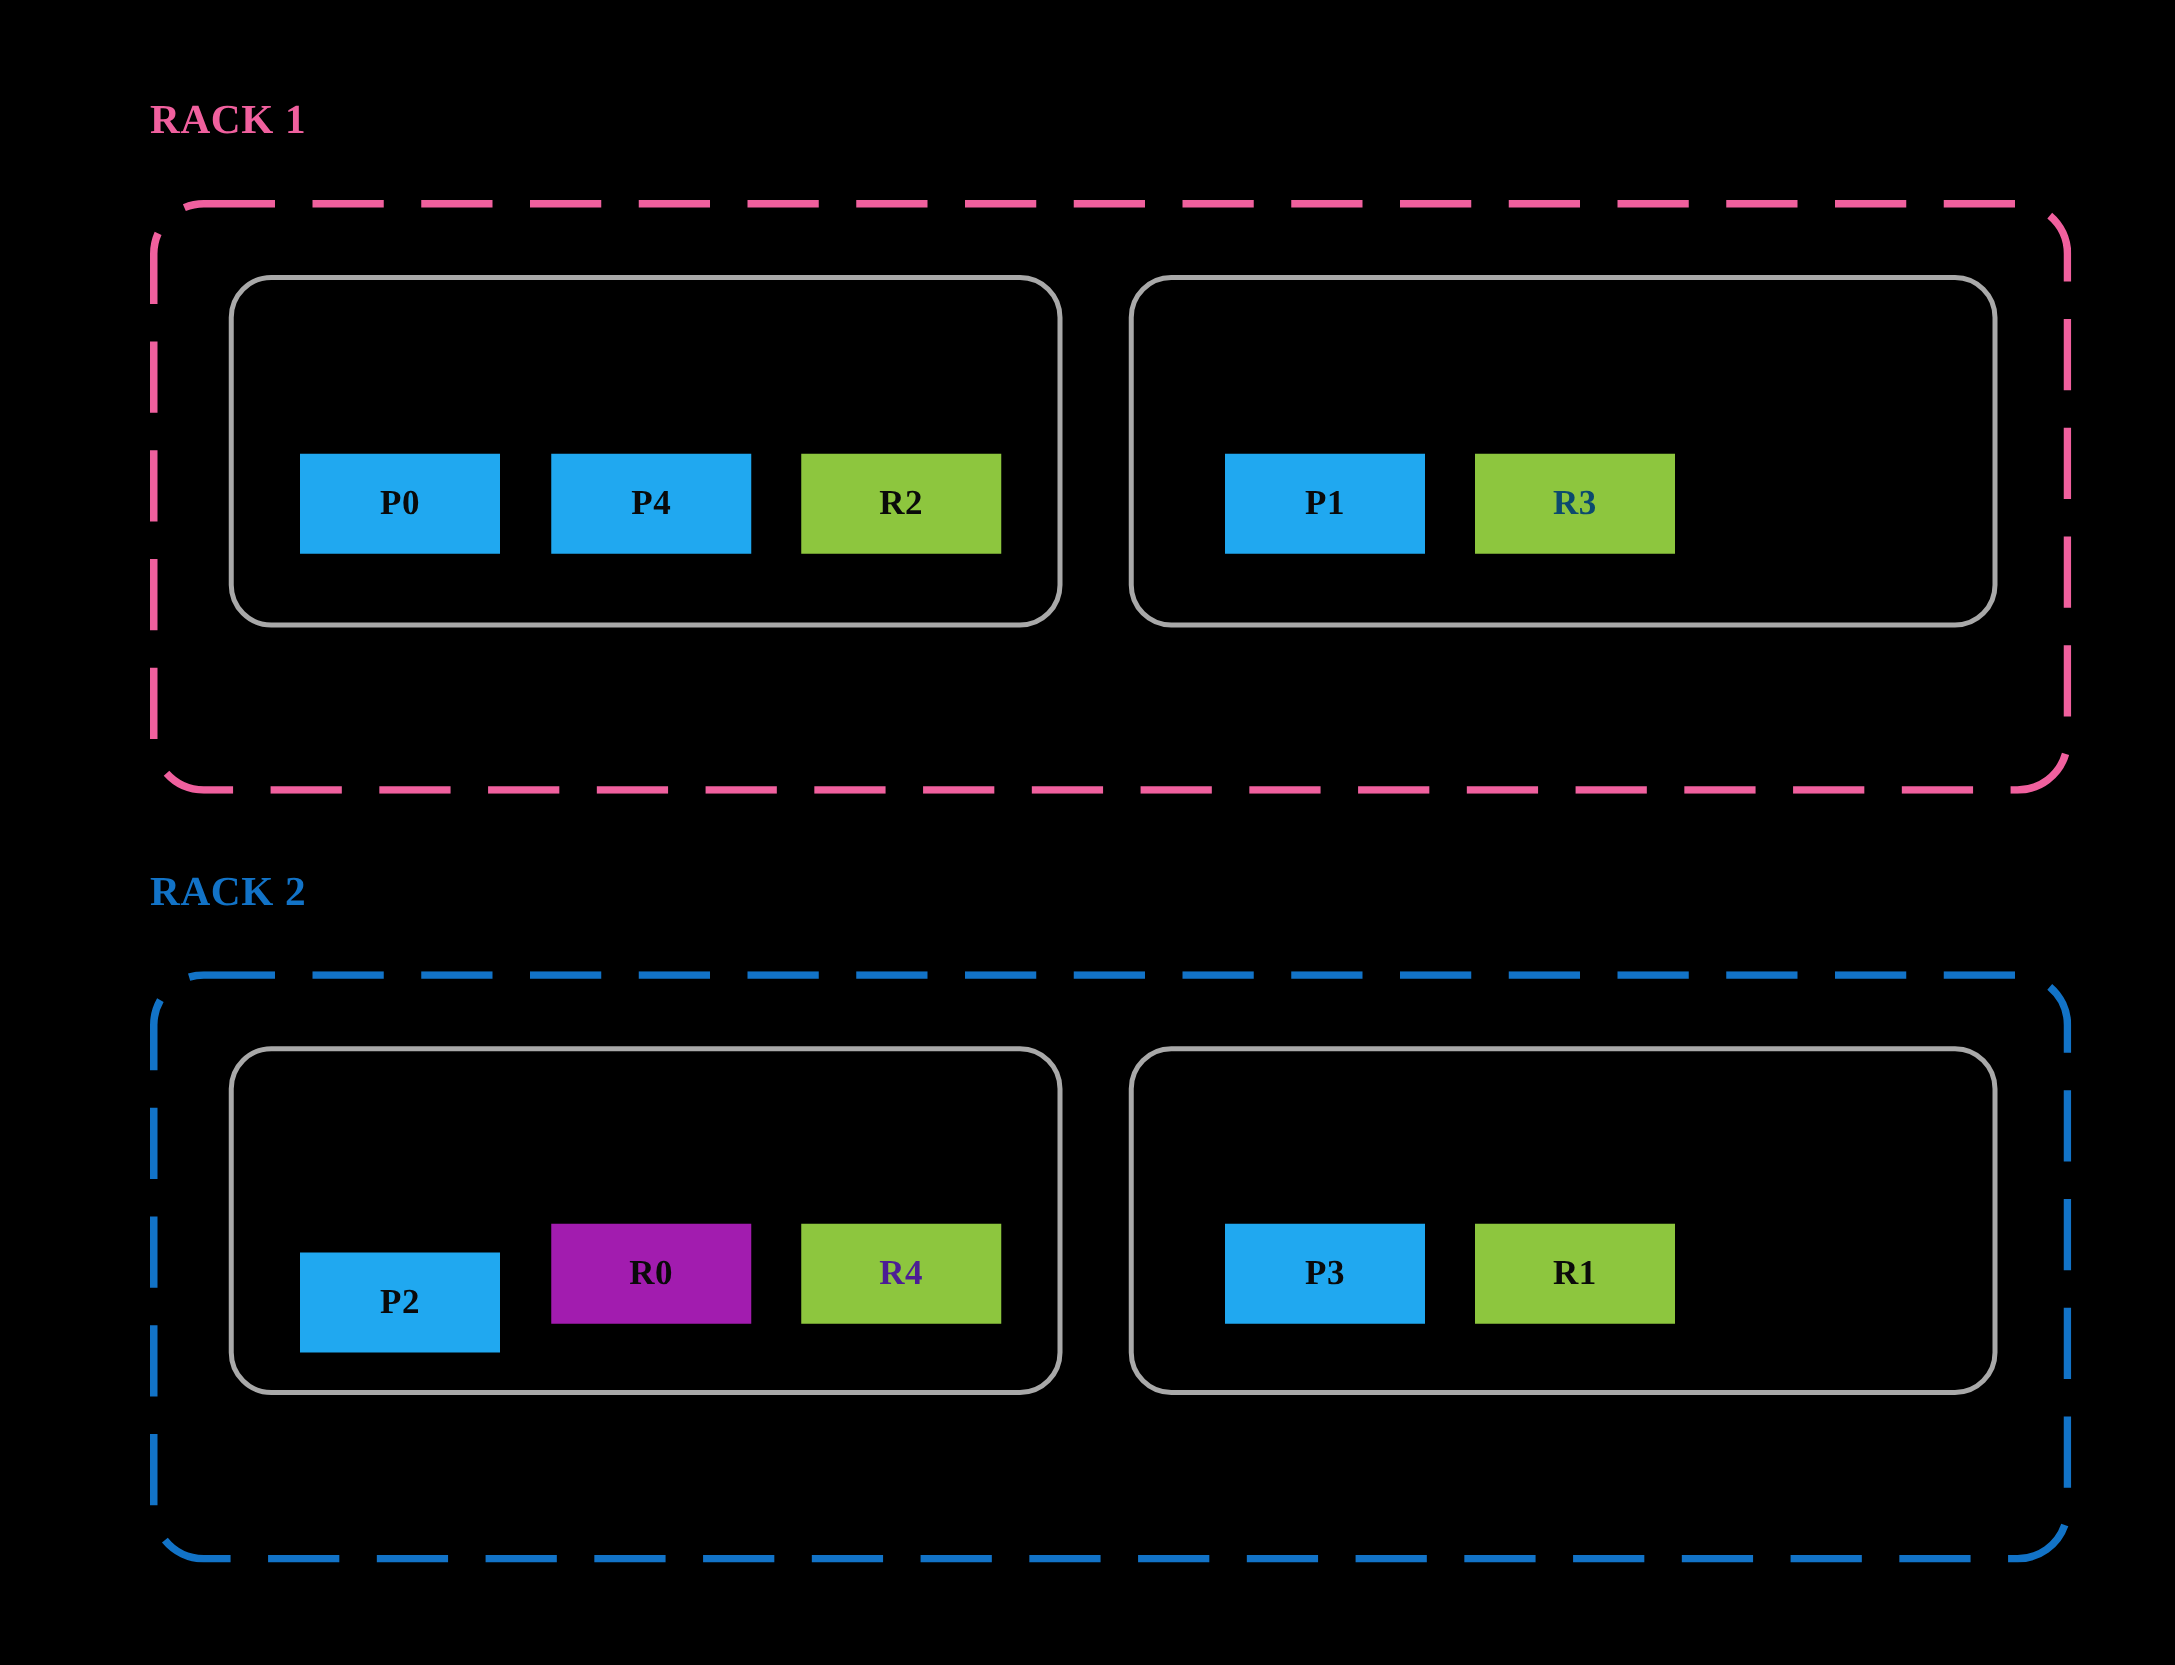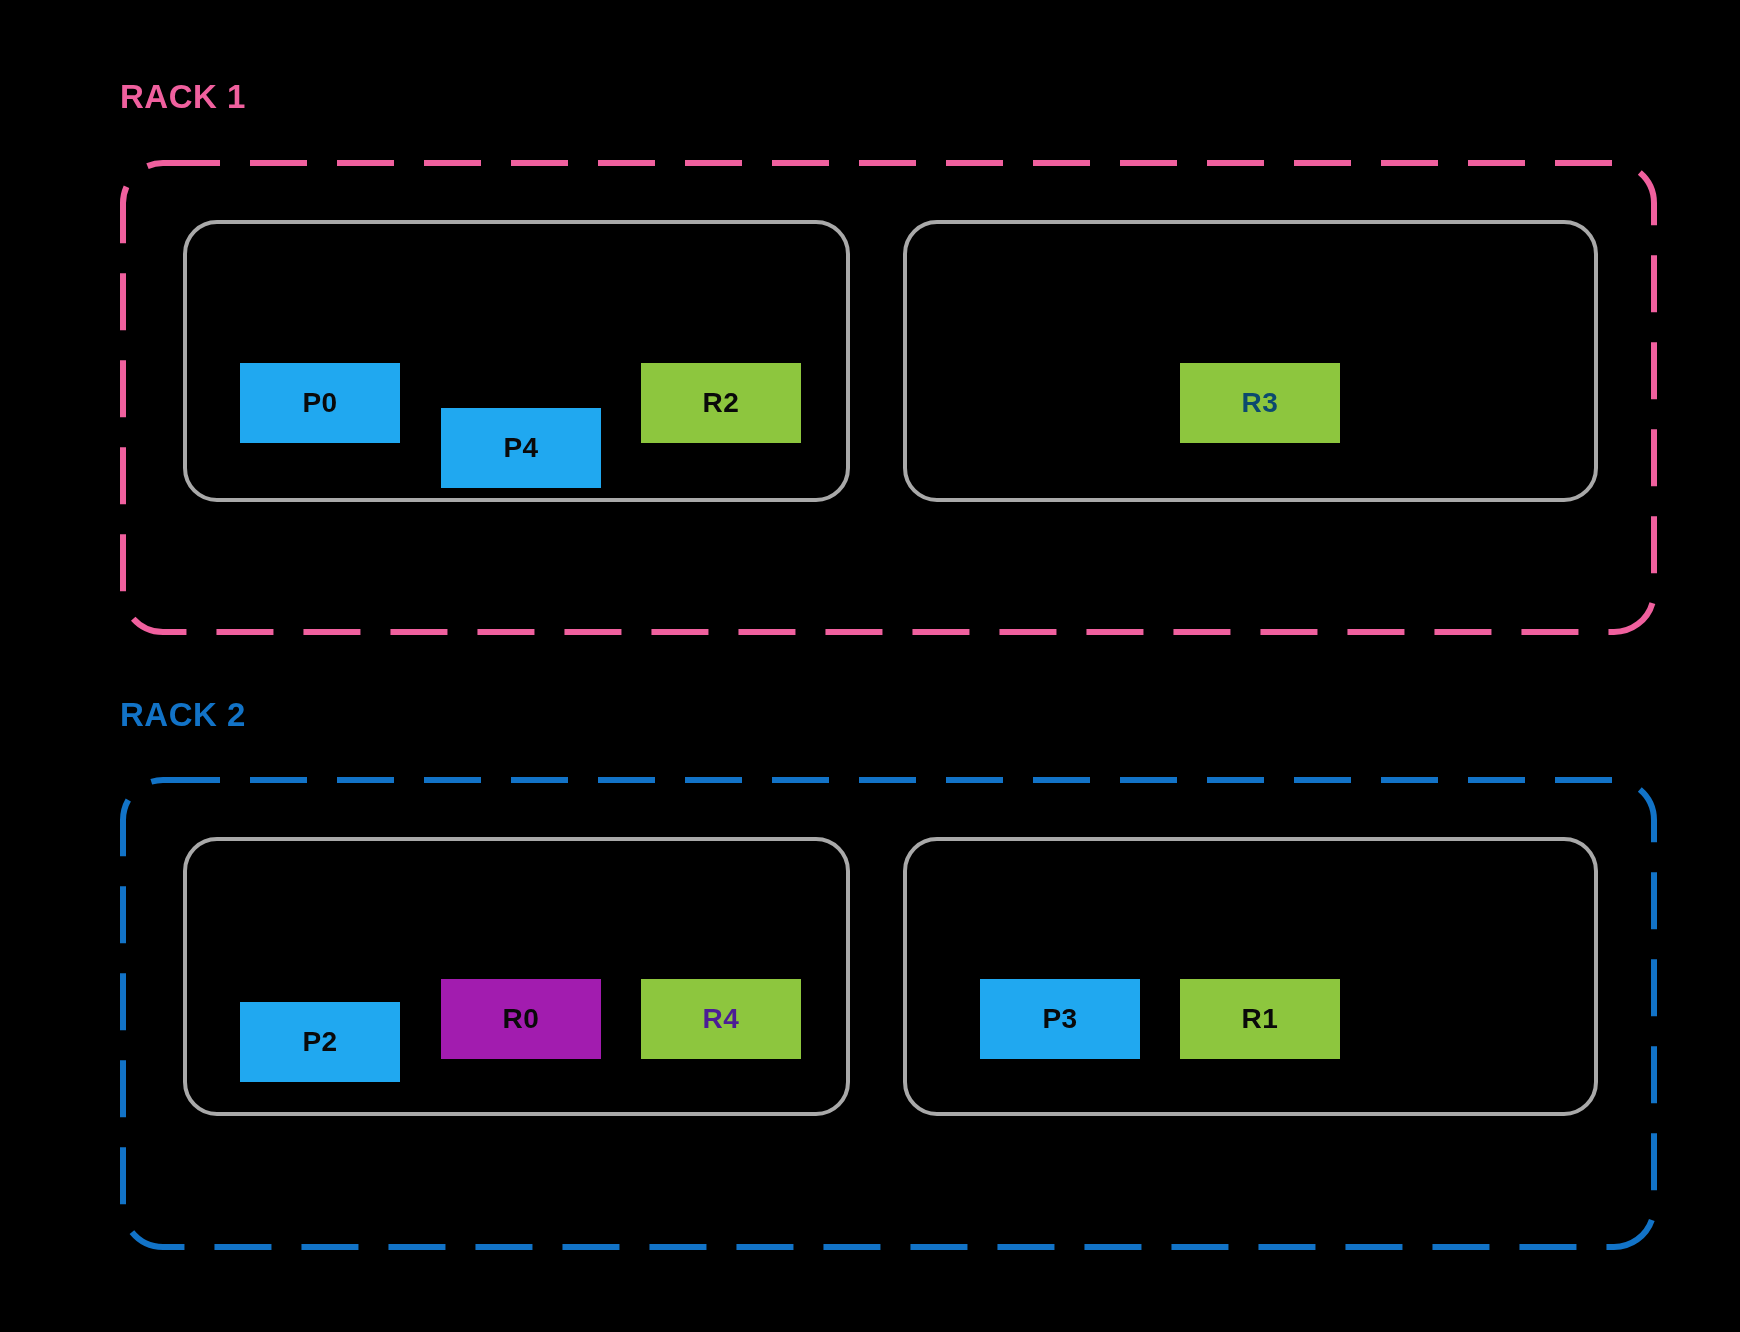--- a/index.html
+++ b/index.html
@@ -6,21 +6,21 @@
     margin: 0;
     padding: 0;
     background: #000000;
   }
   .canvas {
     position: relative;
     width: 1740px;
     height: 1332px;
     background: #000000;
     overflow: hidden;
-    font-family: Liberation Sans, sans-serif;
+    font-family: Liberation Serif, serif;
   }
   .rack-label {
     position: absolute;
     font-size: 33px;
     font-weight: 700;
     line-height: 1;
     letter-spacing: 0.5px;
     white-space: nowrap;
   }
   .rack-outline {
@@ -53,25 +53,26 @@
 <div class="canvas" style="background-color: rgb(0, 0, 0);">
 
   <div class="rack-label" style="left: 120px; top: 80px; color: rgb(240, 96, 158);">RACK 1</div>
 
   <svg class="rack-outline" style="left:120px; top:160px;" width="1537" height="475" viewBox="0 0 1537 475">
     <rect x="3" y="3" width="1531" height="469" rx="40" fill="none" stroke-width="6" stroke-dasharray="57 30" stroke="#f0609e"></rect>
   </svg>
 
   <div class="node-box" style="left: 183px; top: 220px; width: 667px; height: 282px; border-color: rgb(169, 169, 169);">
     <div class="chip" style="left: 53px; top: 139px; background-color: rgb(32, 168, 240); color: rgb(10, 10, 10);">P0</div>
-    <div class="chip" style="left: 254px; top: 139px; background-color: rgb(32, 168, 240); color: rgb(10, 10, 10); margin-top: 45px;">P4</div>
+    <div class="chip" style="left: 254px; top: 139px; background-color: rgb(32, 168, 240); color: rgb(10, 10, 10);">P4</div>
     <div class="chip" style="left: 454px; top: 139px; background-color: rgb(141, 198, 62); color: rgb(10, 10, 10);">R2</div>
   </div>
 
   <div class="node-box" style="left: 903px; top: 220px; width: 695px; height: 282px; border-color: rgb(169, 169, 169);">
+    <div class="chip" style="left: 73px; top: 139px; background-color: rgb(32, 168, 240); color: rgb(10, 10, 10);">P1</div>
     <div class="chip" style="left: 273px; top: 139px; background-color: rgb(141, 198, 62); color: #0c4a6e;">R3</div>
   </div>
 
   <div class="rack-label" style="left: 120px; top: 698px; color: rgb(18, 115, 199);">RACK 2</div>
 
   <svg class="rack-outline" style="left:120px; top:777px;" width="1537" height="473" viewBox="0 0 1537 473">
     <rect x="3" y="3" width="1531" height="467" rx="40" fill="none" stroke-width="6" stroke-dasharray="57 30" stroke="#1273c7"></rect>
   </svg>
 
   <div class="node-box" style="left: 183px; top: 837px; width: 667px; height: 279px; border-color: rgb(169, 169, 169);">

